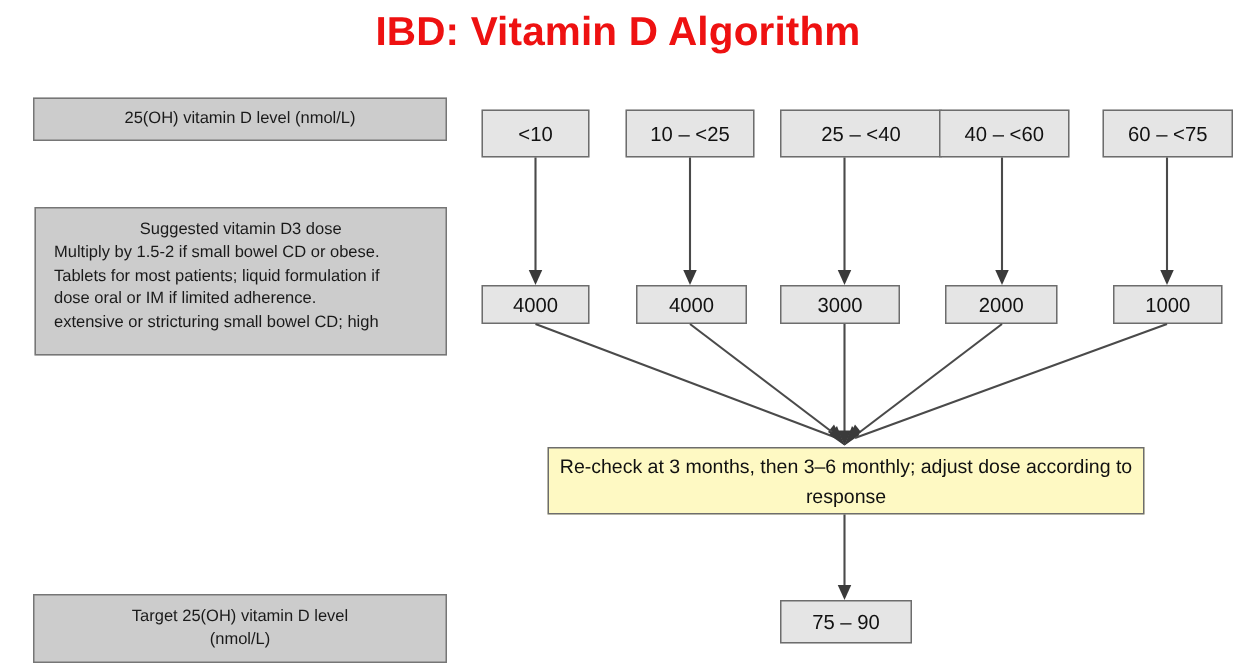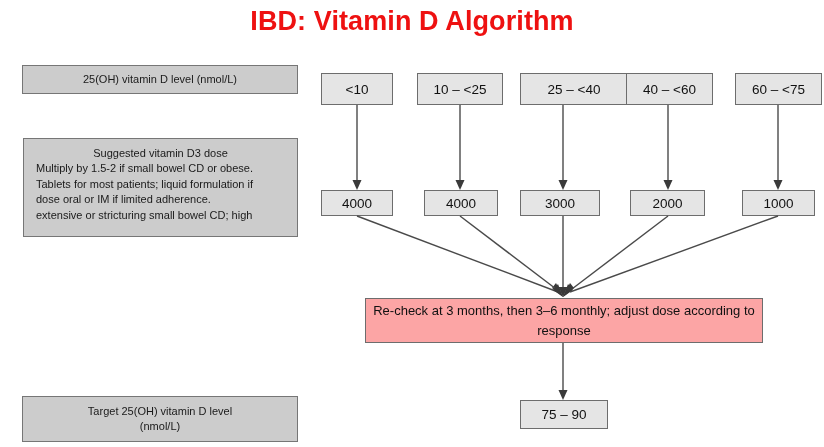--- a/index.html
+++ b/index.html
@@ -70,21 +70,21 @@
 
   
   .node-box {
     font-size: 13.5px;
     background: #e5e5e5;
     border: 1px solid #6d6d6d;
   }
 
   
   .wide-box {
-    background: #fca5a5;
+    background: #fef9c3;
     border: 1px solid #6d6d6d;
     font-size: 13px;
     line-height: 20px;
   }
   .wide-box .stack { width: 100%; }
 
   
   #connectors {
     position: absolute;
     left: 0;

